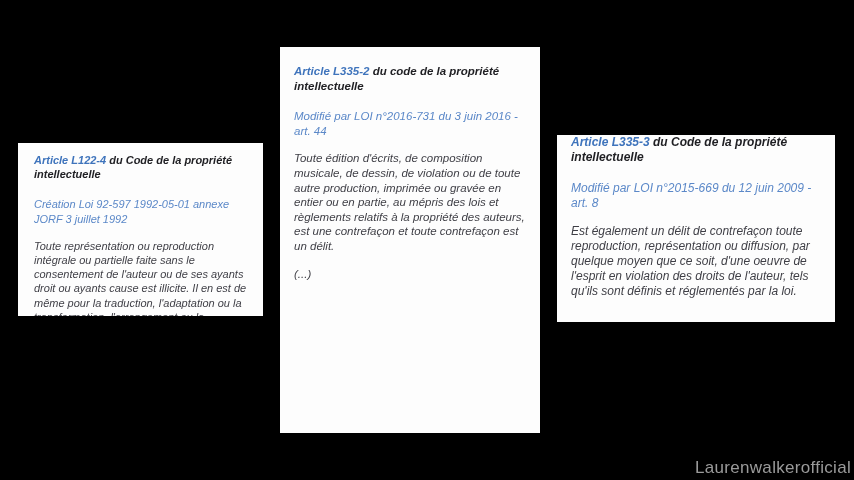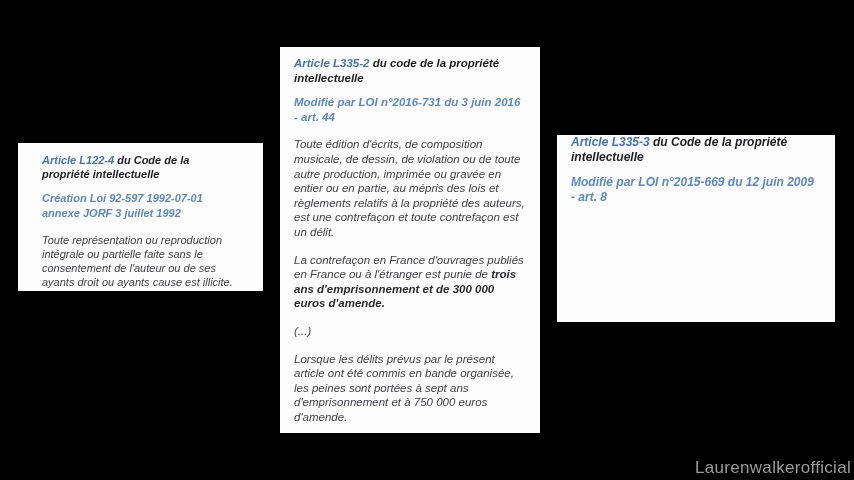--- a/index.html
+++ b/index.html
@@ -22,39 +22,39 @@
     margin: 0;
     font-weight: bold;
     color: #1f1f23;
     font-size: inherit;
     line-height: inherit;
   }
   .card .title .article-link {
     color: #3f74bc;
   }
   .card .meta {
-    margin: 10px 0 0 0;
+    margin: 16px 0 0 0;
     color: #5b88c8;
-    font-weight: bold;
+    font-weight: normal;
   }
   .card .bodytext {
     margin: 13px 0 0 0;
     color: #3f3f46;
   }
   .card .bodytext b {
     color: #2a2a2e;
   }
   .card-1 {
-    left: 18px; top: 143px; width: 245px; height: 148px;
-    padding: 10px 24px;
+    left: 18px; top: 143px; width: 245px; height: 173px;
+    padding: 10px 16px;
     font-size: 11px; line-height: 14.2px;
   }
   .card-2 {
     left: 280px; top: 47px; width: 260px; height: 386px;
-    padding: 9px 14px;
+    padding: 17px 14px;
     font-size: 11.5px; line-height: 14.6px;
   }
   .card-3 {
     left: 557px; top: 135px; width: 278px; height: 187px;
     padding: 0 14px;
     font-size: 12px; line-height: 15px;
   }
   .watermark {
     position: absolute;
     right: 3px;
@@ -65,33 +65,32 @@
     letter-spacing: 0.3px;
   }
 </style>
 </head>
 <body>
 
 <div class="stage">
 
   <section class="card card-1">
     <h2 class="title"><span class="article-link">Article L122-4</span><span> du Code de la propriété intellectuelle</span></h2>
-    <p class="meta">Création Loi 92-597 1992-07-01 annexe JORF 3 juillet 1992</p>
+    <p class="meta">Création Loi 92-597 1992-05-01 annexe JORF 3 juillet 1992</p>
     <p class="bodytext">Toute représentation ou reproduction intégrale ou partielle faite sans le consentement de l'auteur ou de ses ayants droit ou ayants cause est illicite. Il en est de même pour la traduction, l'adaptation ou la transformation, l'arrangement ou la reproduction par un art ou un procédé quelconque.</p>
   </section>
 
   <section class="card card-2">
     <h2 class="title"><span class="article-link">Article L335-2</span><span> du code de la propriété intellectuelle</span></h2>
     <p class="meta">Modifié par LOI n°2016-731 du 3 juin 2016 - art. 44</p>
     <p class="bodytext">Toute édition d'écrits, de composition musicale, de dessin, de violation ou de toute autre production, imprimée ou gravée en entier ou en partie, au mépris des lois et règlements relatifs à la propriété des auteurs, est une contrefaçon et toute contrefaçon est un délit.</p>
-    <p class="bodytext"><span>La contrefaçon en France d'ouvrages publiés en France ou à l'étranger est punie de </span><b>trois ans d'emprisonnement et de 300 000 euros d'amende.</b></p>
     <p class="bodytext">(...)</p>
-    <p class="bodytext">Lorsque les délits prévus par le présent article ont été commis en bande organisée, les peines sont portées à sept ans d'emprisonnement et à 750 000 euros d'amende.</p>
   </section>
 
   <section class="card card-3">
     <h2 class="title"><span class="article-link">Article L335-3</span><span> du Code de la propriété intellectuelle</span></h2>
     <p class="meta">Modifié par LOI n°2015-669 du 12 juin 2009 - art. 8</p>
+    <p class="bodytext">Est également un délit de contrefaçon toute reproduction, représentation ou diffusion, par quelque moyen que ce soit, d'une oeuvre de l'esprit en violation des droits de l'auteur, tels qu'ils sont définis et réglementés par la loi.</p>
   </section>
 
   <div class="watermark">Laurenwalkerofficial</div>
 
 </div>
 
 </body></html>

